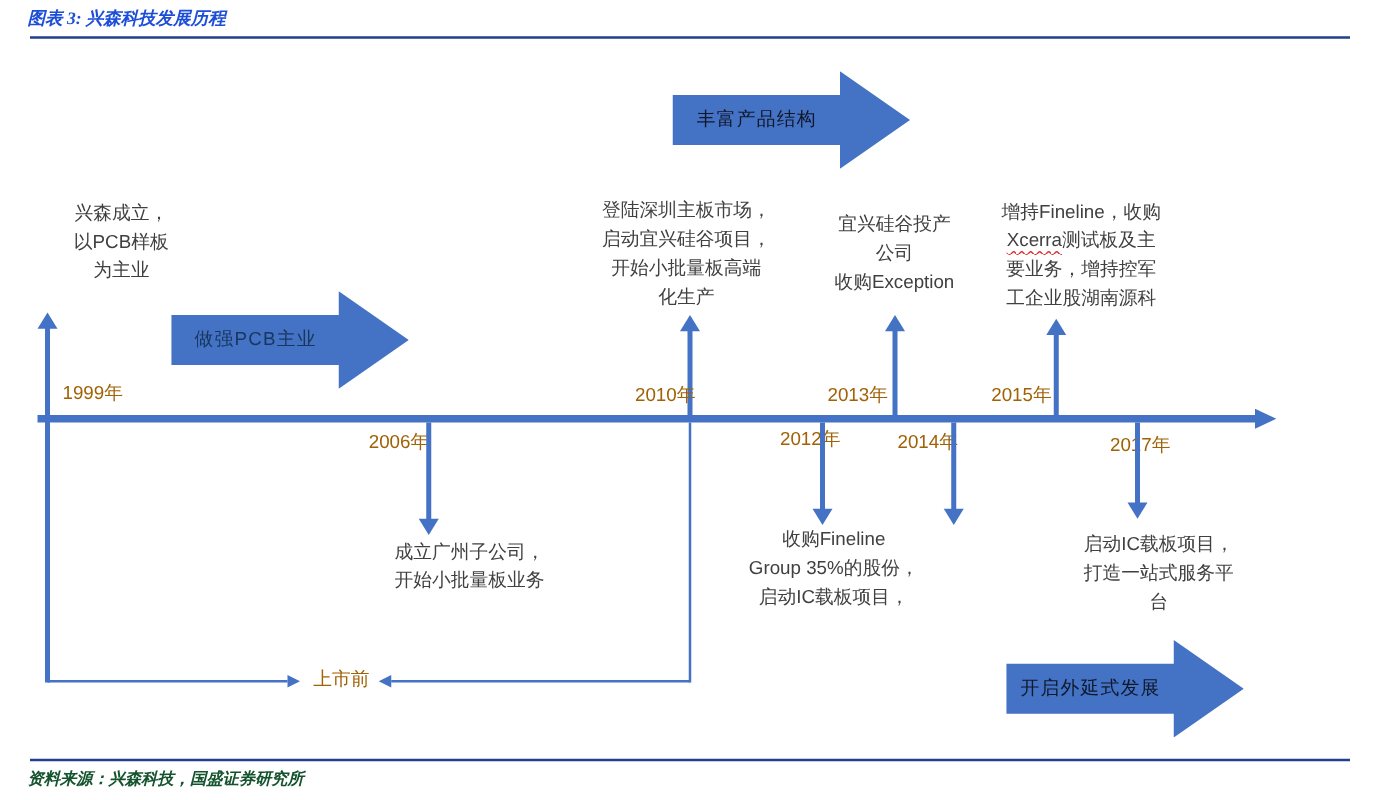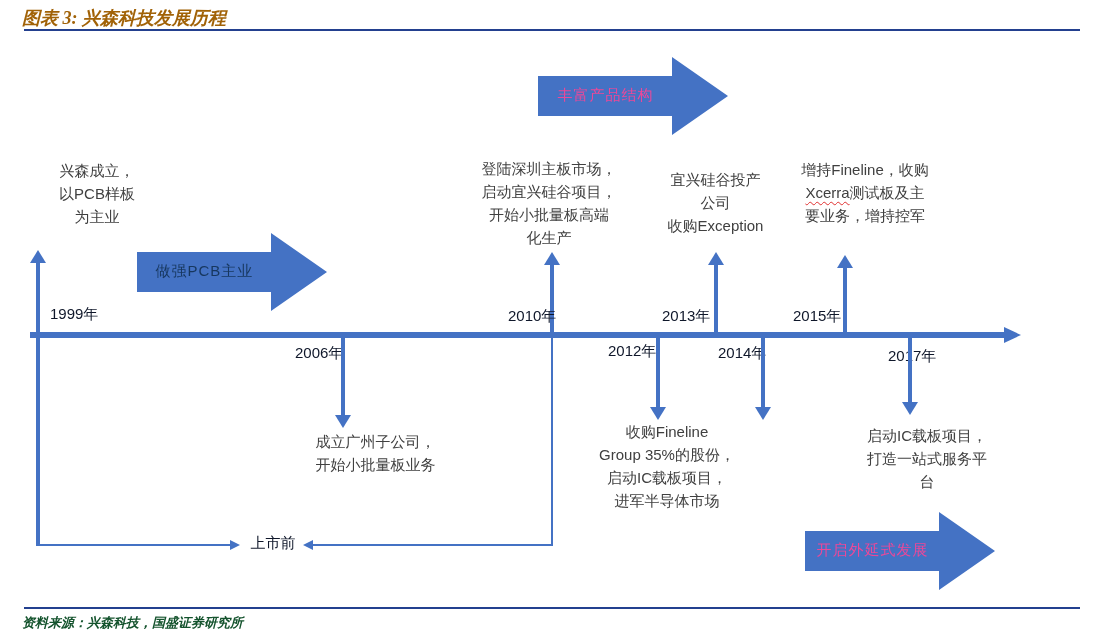--- a/index.html
+++ b/index.html
@@ -3,45 +3,45 @@
 <meta charset="utf-8">
 <style>
   html,body{margin:0;padding:0;background:#fff;}
   #stage{
     position:relative;width:1102px;height:640px;background:#ffffff;overflow:hidden;
     font-family:"Liberation Sans","DejaVu Sans",sans-serif;
   }
   .abs{position:absolute;}
   .fig-title{
     font-family:"Liberation Serif","DejaVu Serif",serif;
-    font-style:italic;font-weight:bold;font-size:18px;color:#a16207;
+    font-style:italic;font-weight:bold;font-size:14px;color:#1d4ed8;
   }
   .rule{position:absolute;height:2px;background:#23408F;}
   .source{
     font-family:"Liberation Serif","DejaVu Serif",serif;
     font-style:italic;font-weight:bold;font-size:13px;color:#14532d;
   }
   .evt{position:absolute;font-size:15px;line-height:23px;color:#404040;text-align:center;}
-  .year{position:absolute;font-size:15px;color:#0f172a;white-space:nowrap;}
+  .year{position:absolute;font-size:15px;color:#a16207;white-space:nowrap;}
   .vline{position:absolute;background:#4472C4;}
   .hline{position:absolute;background:#4472C4;}
   .tri-up{position:absolute;width:0;height:0;border-left:8px solid transparent;border-right:8px solid transparent;border-bottom:13px solid #4472C4;}
   .tri-down{position:absolute;width:0;height:0;border-left:8px solid transparent;border-right:8px solid transparent;border-top:13px solid #4472C4;}
   .tri-right-big{position:absolute;width:0;height:0;border-top:8px solid transparent;border-bottom:8px solid transparent;border-left:17px solid #4472C4;}
   .tri-right-sm{position:absolute;width:0;height:0;border-top:5px solid transparent;border-bottom:5px solid transparent;border-left:10px solid #4472C4;}
   .tri-left-sm{position:absolute;width:0;height:0;border-top:5px solid transparent;border-bottom:5px solid transparent;border-right:10px solid #4472C4;}
   .block-arrow{position:absolute;}
   .block-arrow svg{display:block;width:100%;height:100%;}
   .block-arrow .lbl{
     position:absolute;left:0;top:24%;width:71%;height:52%;
     display:flex;align-items:center;justify-content:center;
     font-size:15px;letter-spacing:1px;white-space:nowrap;
   }
   .lbl-dark{color:#17375E;}
-  .lbl-light{color:#ec4899;}
+  .lbl-light{color:#0f172a;}
   .misspell{text-decoration:underline wavy #E03030;text-decoration-thickness:1px;text-underline-offset:3px;text-align:center;}
 </style>
 </head>
 <body>
 
 <div id="stage">
 
   <div class="abs fig-title" style="left:22px;top:6px;">图表 3: 兴森科技发展历程</div>
   <div class="rule" style="left:24px;top:29px;width:1056px;"></div>
 
@@ -82,20 +82,21 @@
   <div class="evt" style="left:643px;top:168px;width:145px;">
     <div>宜兴硅谷投产</div>
     <div>公司</div>
     <div>收购Exception</div>
   </div>
 
   <div class="evt" style="left:776px;top:158px;width:178px;">
     <div>增持Fineline，收购</div>
     <div><span class="misspell">Xcerra</span><span>测试板及主</span></div>
     <div>要业务，增持控军</div>
+    <div>工企业股湖南源科</div>
   </div>
 
   <div class="tri-up" style="left:30px;top:250px;"></div>
   <div class="vline" style="left:36px;top:261px;width:4px;height:285px;"></div>
 
   <div class="tri-up" style="left:544px;top:252px;"></div>
   <div class="vline" style="left:550px;top:263px;width:4px;height:69px;"></div>
 
   <div class="tri-up" style="left:708px;top:252px;"></div>
   <div class="vline" style="left:714px;top:263px;width:4px;height:69px;"></div>
@@ -105,21 +106,21 @@
 
   <div class="hline" style="left:30px;top:332px;width:974px;height:6px;"></div>
   <div class="tri-right-big" style="left:1004px;top:327px;"></div>
 
   <div class="year" style="left:50px;top:305px;">1999年</div>
   <div class="year" style="left:508px;top:307px;">2010年</div>
   <div class="year" style="left:662px;top:307px;">2013年</div>
   <div class="year" style="left:793px;top:307px;">2015年</div>
 
   <div class="year" style="left:295px;top:344px;">2006年</div>
-  <div class="year" style="left:608px;top:342px;">2012年</div>
+  <div class="year" style="left:624px;top:342px;">2012年</div>
   <div class="year" style="left:718px;top:344px;">2014年</div>
   <div class="year" style="left:888px;top:347px;">2017年</div>
 
   <div class="vline" style="left:341px;top:338px;width:4px;height:78px;"></div>
   <div class="tri-down" style="left:335px;top:415px;"></div>
 
   <div class="vline" style="left:656px;top:338px;width:4px;height:70px;"></div>
   <div class="tri-down" style="left:650px;top:407px;"></div>
 
   <div class="vline" style="left:761px;top:338px;width:4px;height:70px;"></div>
@@ -130,21 +131,20 @@
 
   <div class="evt" style="left:288px;top:430px;width:175px;">
     <div>成立广州子公司，</div>
     <div>开始小批量板业务</div>
   </div>
 
   <div class="evt" style="left:588px;top:420px;width:158px;">
     <div>收购Fineline</div>
     <div>Group 35%的股份，</div>
     <div>启动IC载板项目，</div>
-    <div>进军半导体市场</div>
   </div>
 
 
   <div class="evt" style="left:843px;top:424px;width:168px;">
     <div>启动IC载板项目，</div>
     <div>打造一站式服务平</div>
     <div>台</div>
   </div>
 
   <div class="vline" style="left:551px;top:338px;width:2px;height:208px;"></div>

